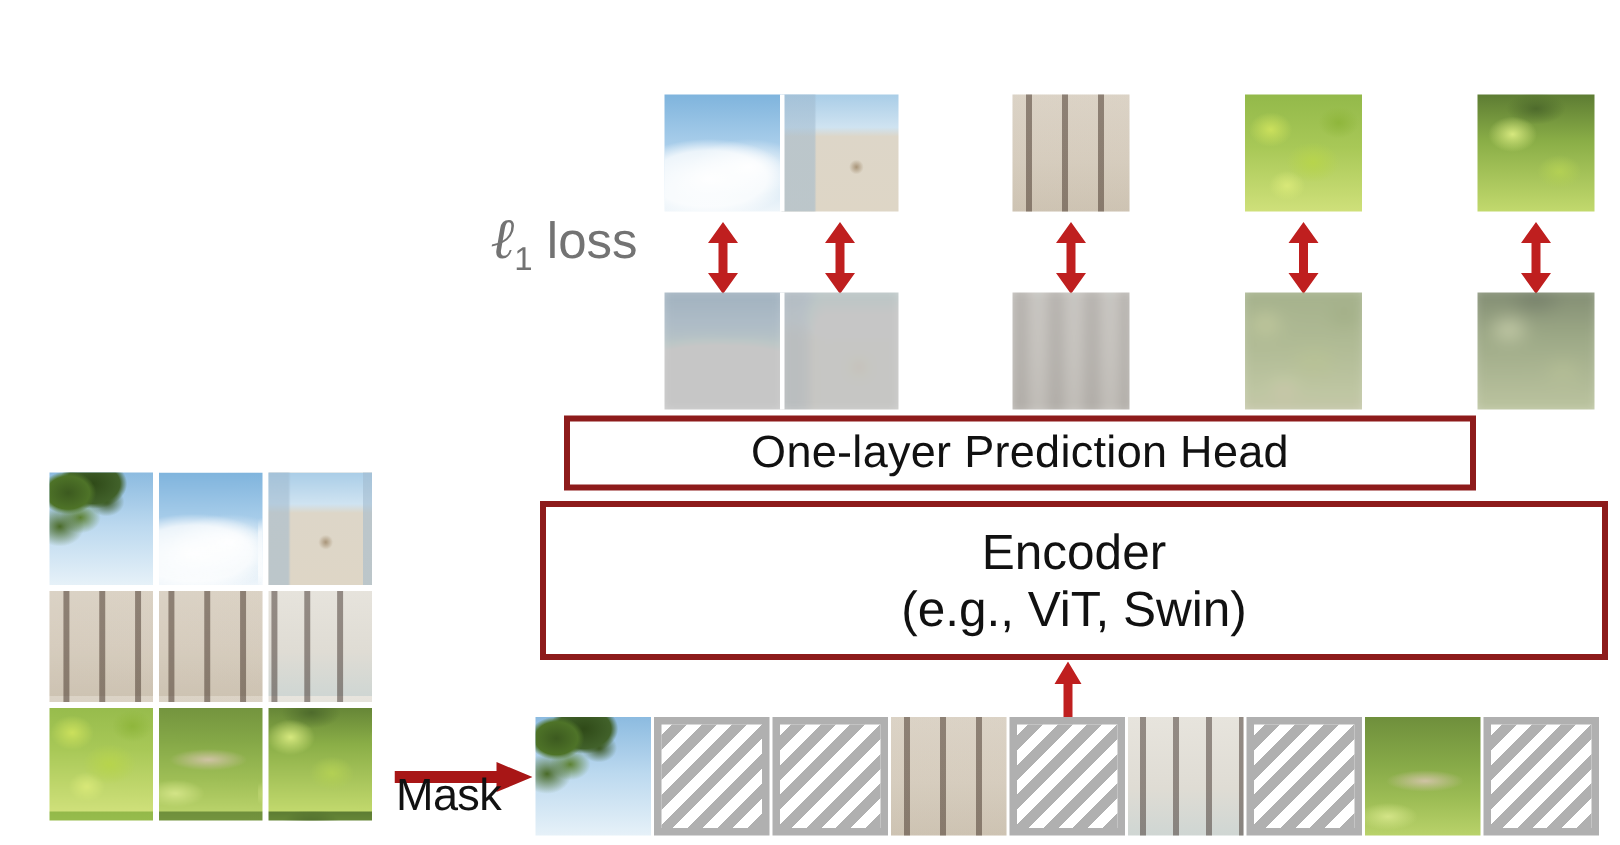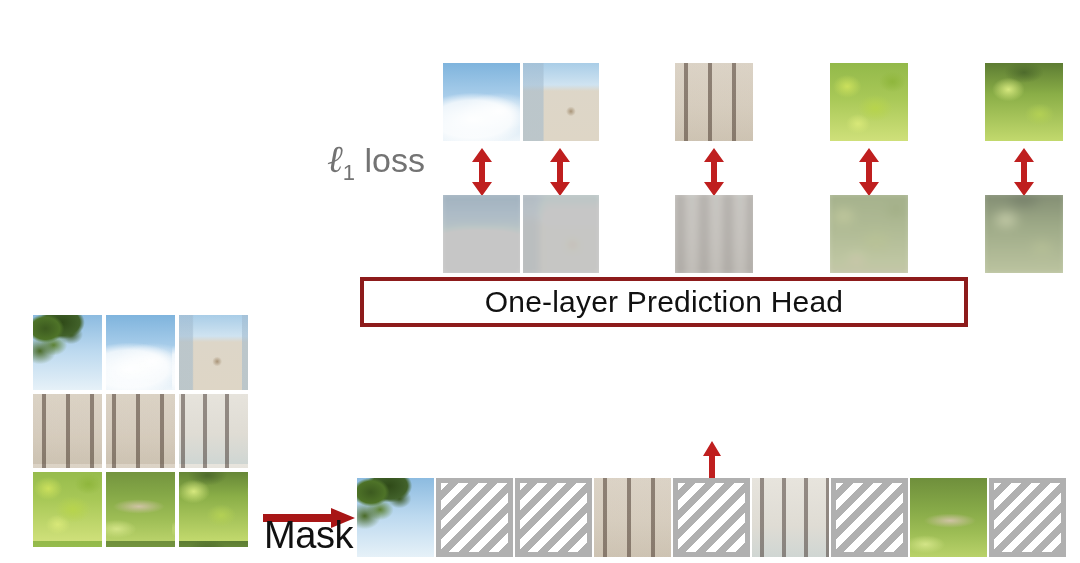--- a/index.html
+++ b/index.html
@@ -109,21 +109,21 @@
   
   #mask-arrow {
     left: 263px;
     top: 507px;
     width: 92px;
     height: 22px;
   }
   #mask-label {
     left: 264px;
     top: 516px;
-    font-size: 38px;
+    font-size: 30px;
     line-height: 1;
     letter-spacing: -0.4px;
     white-space: nowrap;
   }
 
   
   #token-row {
     left: 357px;
     top: 478px;
     width: 714px;
@@ -150,21 +150,21 @@
     box-sizing: border-box;
     border: 4px solid #8d1b1b;
     background: #ffffff;
     display: flex;
     align-items: center;
     justify-content: center;
     text-align: center;
     color: #111111;
   }
   #prediction-head-box {
-    left: 360px;
+    left: 376px;
     top: 277px;
     width: 608px;
     height: 50px;
     font-size: 30px;
     letter-spacing: .2px;
   }
   #encoder-box {
     left: 360px;
     top: 334px;
     width: 712px;
@@ -267,20 +267,24 @@
 
   <div class="abs" id="l1-loss-label">
     <span class="ell">ℓ</span><span class="sub">1</span>
     <span>loss</span>
   </div>
 
   <div class="abs model-box" id="prediction-head-box">
     <span>One-layer Prediction Head</span>
   </div>
 
+  <div class="abs model-box" id="encoder-box">
+    <span class="ln">Encoder</span>
+    <span class="ln">(e.g., ViT, Swin)</span>
+  </div>
 
   <svg class="abs" id="encoder-input-arrow" viewBox="0 0 20 38">
     <path d="M10 0 L19 15 H13 V38 H7 V15 H1 Z" fill="#bf1f1f"></path>
   </svg>
 
   <div class="abs" id="source-grid">
     <div class="src-cell photo-tree" style="background-position:   0px   0px;"></div>
     <div class="src-cell photo-sky" style="background-position: -72px   0px;"></div>
     <div class="src-cell photo-tower" style="background-position:-144px   0px;"></div>
     <div class="src-cell photo-castle" style="background-position:   0px -78px;"></div>

